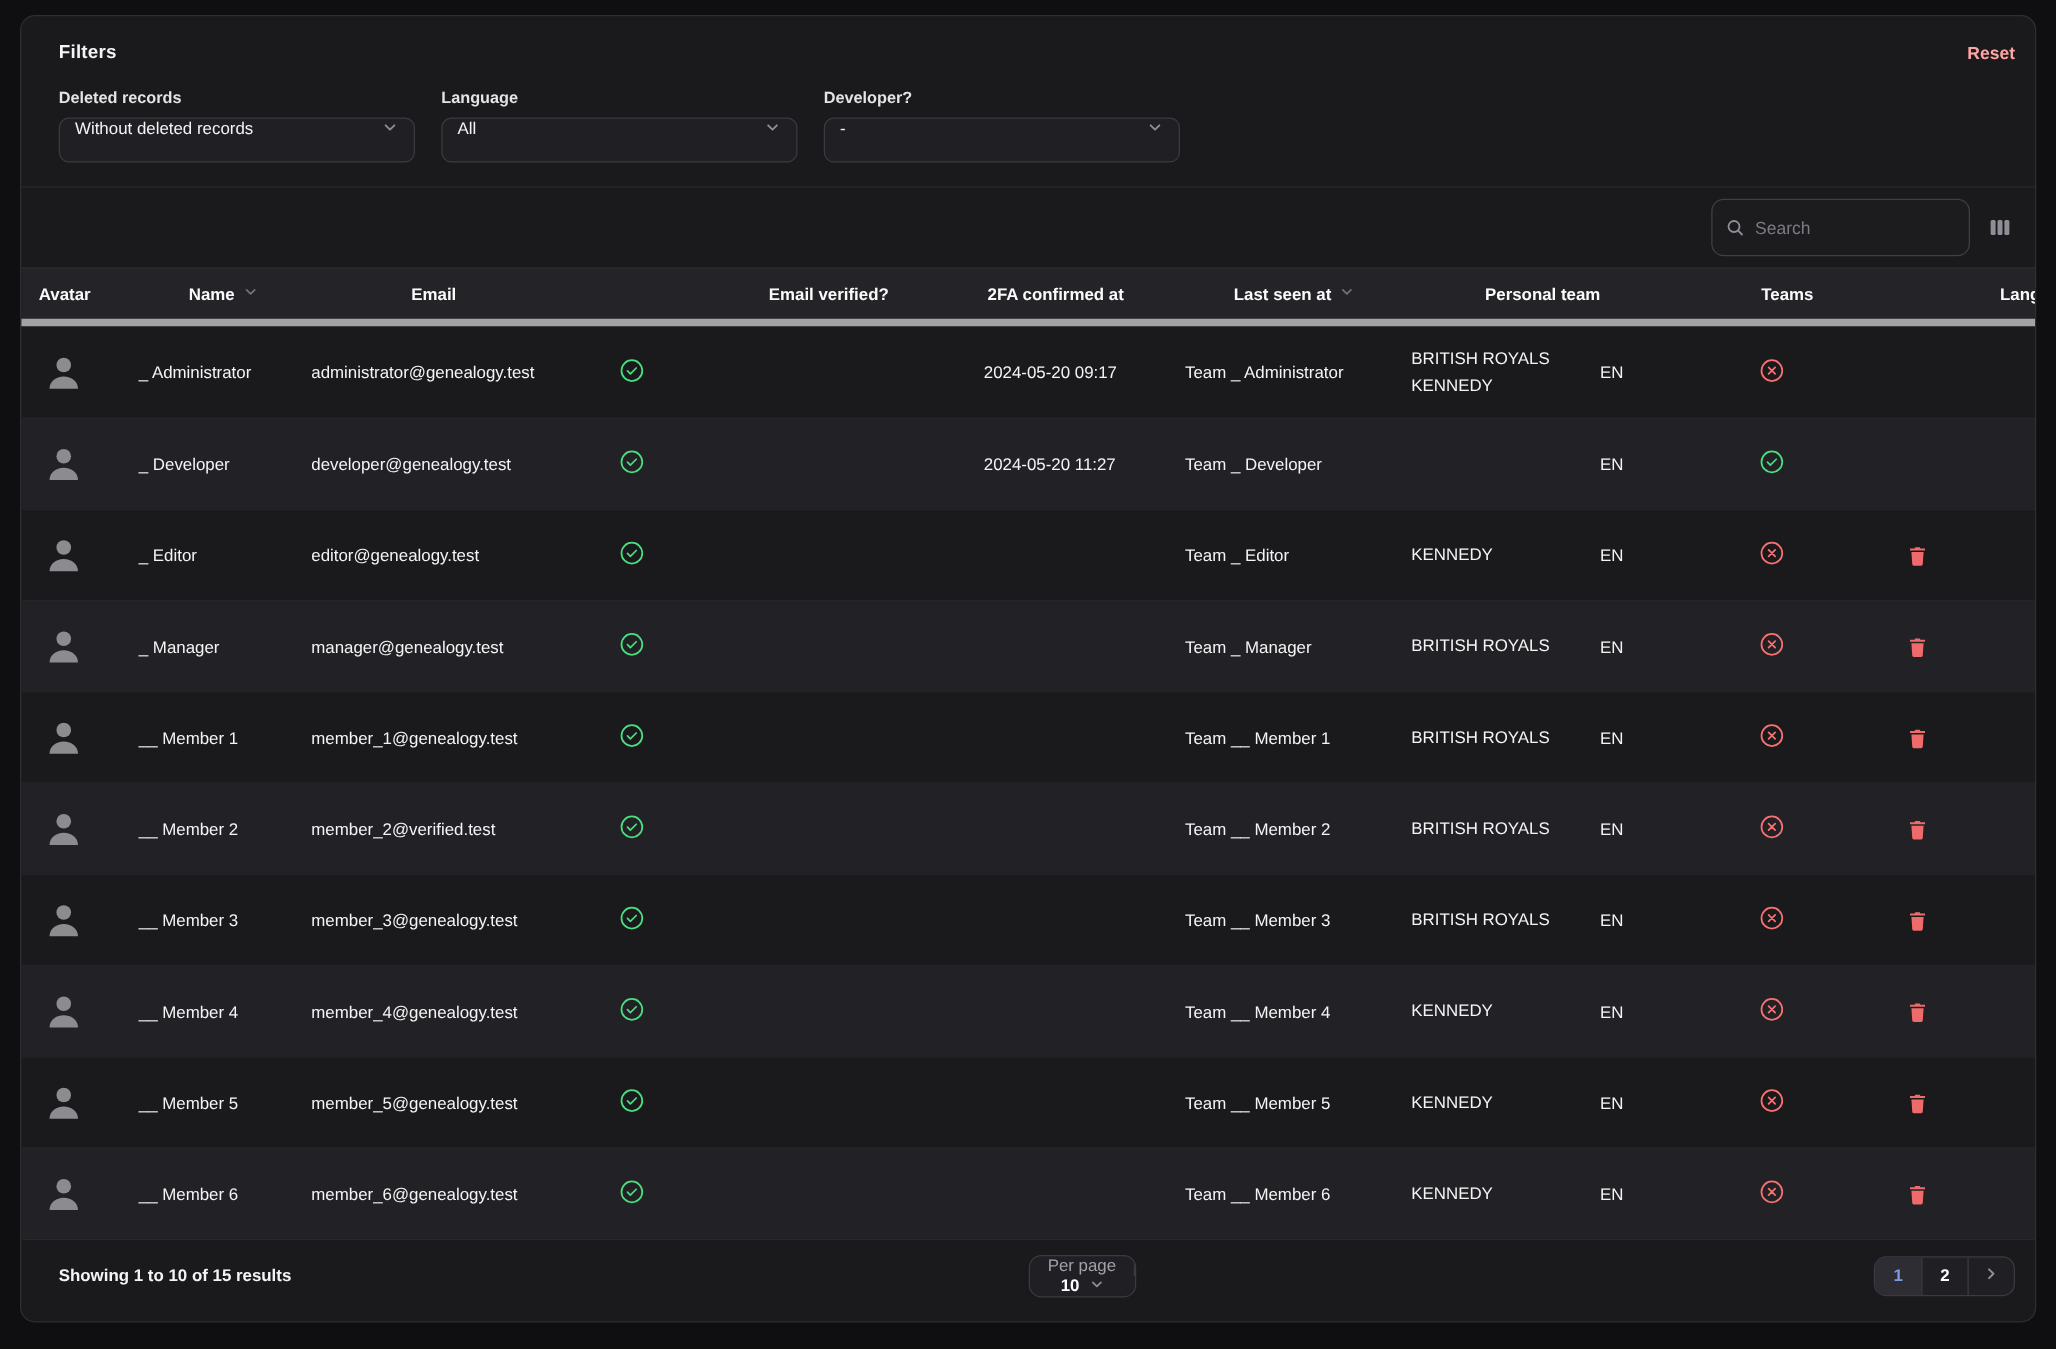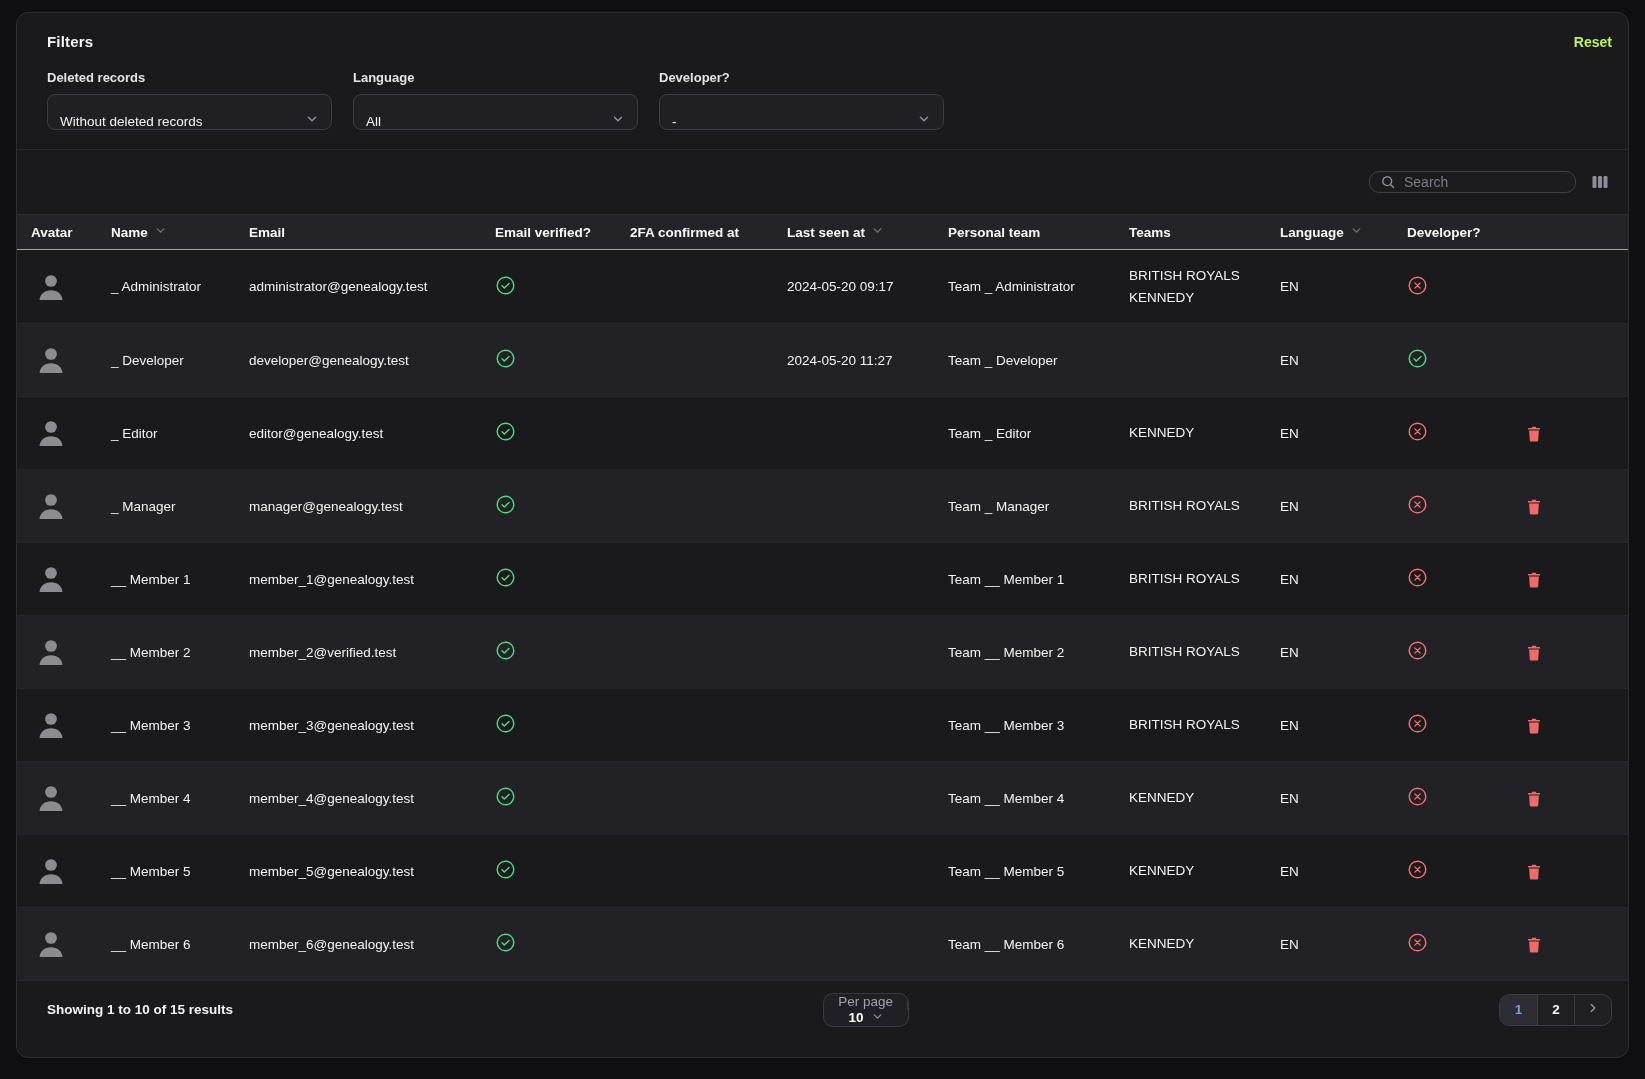--- a/index.html
+++ b/index.html
@@ -5,46 +5,46 @@
   * { margin:0; padding:0; box-sizing:border-box; }
   html,body { width:1645px; height:1079px; background:#0f0f11; overflow:hidden;
     font-family:"Liberation Sans", sans-serif; color:#f4f4f5; }
   .card { position:absolute; left:16px; top:12px; width:1613px; height:1046px;
     background:#1a1a1d; border:1px solid #2e2e33; border-radius:12px; overflow:hidden; }
 
   
   .filters { height:136px; padding:20px 16px 0 30px; }
   .filters-head { display:flex; justify-content:space-between; align-items:center;gap:42px; }
   .filters-title { font-size:15px; font-weight:700; letter-spacing:.2px; }
-  .reset-link { font-size:14px; font-weight:600; color:#bef264; cursor:pointer; }
+  .reset-link { font-size:14px; font-weight:600; color:#fca5a5; cursor:pointer; }
   .filter-fields { display:flex; gap:21px; margin-top:20px; }
   .filter-field { width:285px; }
   .filter-label { font-size:13px; font-weight:600; color:#e4e4e7; margin-bottom:9px; }
   .select { height:36px; background:#202024; border:1px solid #3a3a41; border-radius:8px;
-    display:flex; align-items:flex-end; justify-content:space-between; padding:0 12px;
+    display:flex; align-items:flex-start; justify-content:space-between; padding:0 12px;
     font-size:13.5px; cursor:pointer; }
   .select .chev { color:#8e8e96; }
 
   .divider { border-top:1px solid #28282c; }
 
   
   .toolbar { height:64px; display:flex; align-items:center; justify-content:flex-end;
     gap:12px; padding:0 16px; }
-  .search-box { width:207px; height:22px; background:#1c1c1f; border:1px solid #3f3f46;
+  .search-box { width:207px; height:46px; background:#1c1c1f; border:1px solid #3f3f46;
     border-radius:10px; display:flex; align-items:center; padding:0 10px; gap:8px; }
   .search-box input { flex:1; background:transparent; border:none; outline:none;
     color:#e4e4e7; font-size:14px; font-family:"Liberation Sans", sans-serif; }
   .search-box input::placeholder { color:#7b7b83; }
   .icon-btn { width:24px; height:24px; display:flex; align-items:center; justify-content:center;
     color:#8e8e96; cursor:pointer; }
 
   
   :root { --cols: 80px 138px 246px 135px 157px 161px 181px 151px 127px 108px 1fr; }
-  .thead { display:grid; grid-template-columns:var(--cols); height:36px; align-items:center;
-    background:#242428; border-top:1px solid #2c2c30; border-bottom:1px solid #a3a3a3; }
+  .thead { display:grid; grid-template-columns:var(--cols); height:47px; align-items:center;
+    background:#242428; border-top:1px solid #2c2c30; border-bottom:6px solid #a3a3a3;gap:40px; }
   .th { padding:0 8px 0 14px; font-size:13.5px; font-weight:700; color:#fafafa;
     display:flex; align-items:center; gap:6px; white-space:nowrap; }
   .th .sort { color:#71717a; }
   .trow { display:grid; grid-template-columns:var(--cols); min-height:73px;
     align-items:center; border-top:1px solid #252529; cursor:pointer; }
   .trow:first-child { border-top:none; }
   .trow.stripe { background:#222226; }
   .td { padding:0 8px 0 14px; font-size:13.5px; color:#f4f4f5; white-space:nowrap; }
   .td.teams div { line-height:22px; }
   .avatar-wrap { width:40px; height:40px; display:flex; align-items:center; justify-content:center; }

